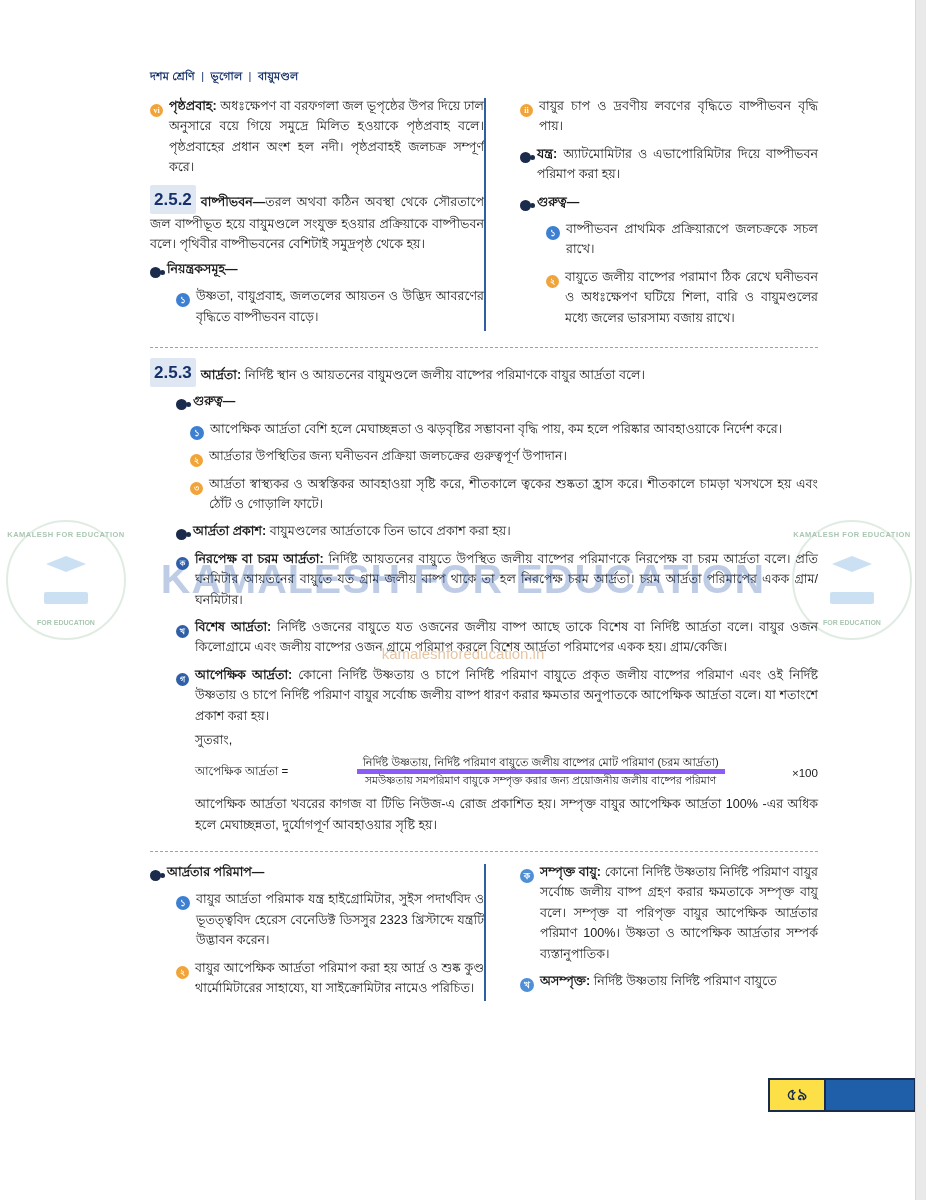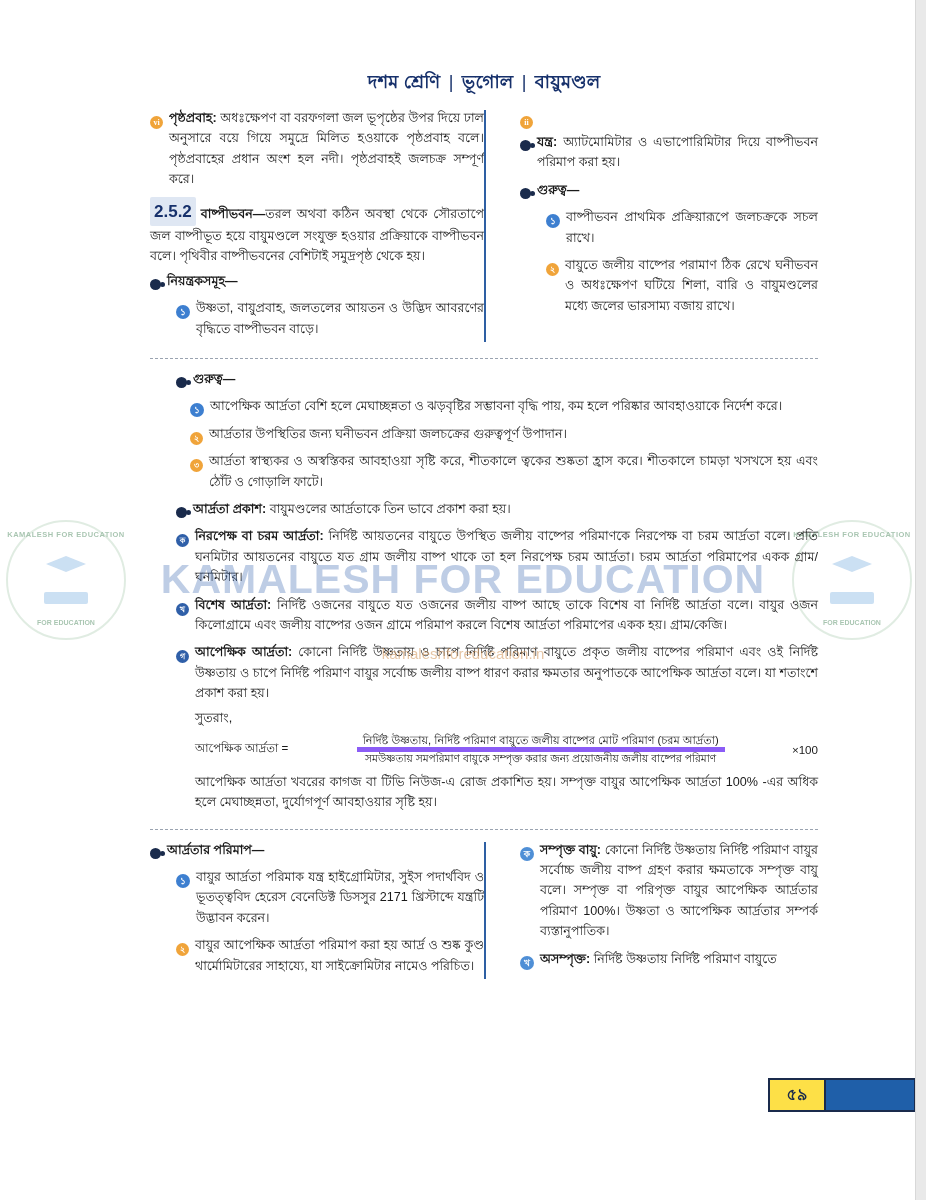--- a/index.html
+++ b/index.html
@@ -35,22 +35,22 @@
 
   .content {
     position: absolute;
     left: 150px;
     top: 68px;
     width: 668px;
   }
 
   
   .header {
-    text-align: center;
-    font-size: 18px;
+    text-align: left;
+    font-size: 11px;
     font-weight: bold;
     color: #16306b;
     letter-spacing: .2px;
     margin-bottom: 9px;
   }
   .header .sep { color: #16306b; font-weight: normal; padding: 0 3px; }
 
   
   .twocol {
     display: flex;
@@ -373,20 +373,21 @@
           <span class="marker"><span class="mk-lblue">১</span></span>
           <div class="body txt">উষ্ণতা, বায়ুপ্রবাহ, জলতলের আয়তন ও উদ্ভিদ আবরণের বৃদ্ধিতে বাষ্পীভবন বাড়ে।</div>
         </div>
 
       </div>
 
       <div class="col right">
 
         <div class="row">
           <span class="marker"><span class="mk-roman">ii</span></span>
+          <div class="body txt">বায়ুর চাপ ও দ্রবণীয় লবণের বৃদ্ধিতে বাষ্পীভবন বৃদ্ধি পায়।</div>
         </div>
 
         <div class="row">
           <span class="marker"><span class="mk-dot"></span></span>
           <div class="body txt">
             <span class="bold">যন্ত্র:</span><span> অ্যাটমোমিটার ও এভাপোরিমিটার দিয়ে বাষ্পীভবন পরিমাপ করা হয়।</span>
           </div>
         </div>
 
         <div class="row">
@@ -404,20 +405,23 @@
           <div class="body txt">বায়ুতে জলীয় বাষ্পের পরামাণ ঠিক রেখে ঘনীভবন ও অধঃক্ষেপণ ঘটিয়ে শিলা, বারি ও বায়ুমণ্ডলের মধ্যে জলের ভারসাম্য বজায় রাখে।</div>
         </div>
 
       </div>
     </div>
 
     <hr class="dashed-rule">
 
     <div class="full">
 
+      <div class="txt">
+        <span class="secnum">2.5.3</span><span class="bold">আর্দ্রতা:</span><span> নির্দিষ্ট স্থান ও আয়তনের বায়ুমণ্ডলে জলীয় বাষ্পের পরিমাণকে বায়ুর আর্দ্রতা বলে।</span>
+      </div>
 
       <div class="row indent">
         <span class="marker"><span class="mk-dot"></span></span>
         <div class="body txt bold">গুরুত্ব—</div>
       </div>
 
       <div class="row indent2">
         <span class="marker"><span class="mk-lblue">১</span></span>
         <div class="body txt">আপেক্ষিক আর্দ্রতা বেশি হলে মেঘাচ্ছন্নতা ও ঝড়বৃষ্টির সম্ভাবনা বৃদ্ধি পায়, কম হলে পরিষ্কার আবহাওয়াকে নির্দেশ করে।</div>
       </div>
@@ -477,21 +481,21 @@
     <div class="twocol">
       <div class="col-divider"></div>
 
       <div class="col left">
         <div class="row">
           <span class="marker"><span class="mk-dot"></span></span>
           <div class="body txt bold">আর্দ্রতার পরিমাপ—</div>
         </div>
         <div class="row indent">
           <span class="marker"><span class="mk-lblue">১</span></span>
-          <div class="body txt">বায়ুর আর্দ্রতা পরিমাক যন্ত্র হাইগ্রোমিটার, সুইস পদার্থবিদ ও ভূতত্ত্ববিদ হেরেস বেনেডিক্ট ডিসসুর 2171 খ্রিস্টাব্দে যন্ত্রটি উদ্ভাবন করেন।</div>
+          <div class="body txt">বায়ুর আর্দ্রতা পরিমাক যন্ত্র হাইগ্রোমিটার, সুইস পদার্থবিদ ও ভূতত্ত্ববিদ হেরেস বেনেডিক্ট ডিসসুর 2323 খ্রিস্টাব্দে যন্ত্রটি উদ্ভাবন করেন।</div>
         </div>
         <div class="row indent">
           <span class="marker"><span class="mk-roman">২</span></span>
           <div class="body txt">বায়ুর আপেক্ষিক আর্দ্রতা পরিমাপ করা হয় আর্দ্র ও শুষ্ক কুণ্ড থার্মোমিটারের সাহায্যে, যা সাইক্রোমিটার নামেও পরিচিত।</div>
         </div>
       </div>
 
       <div class="col right">
         <div class="row">
           <span class="marker"><span class="mk-lblue2">ক</span></span>

